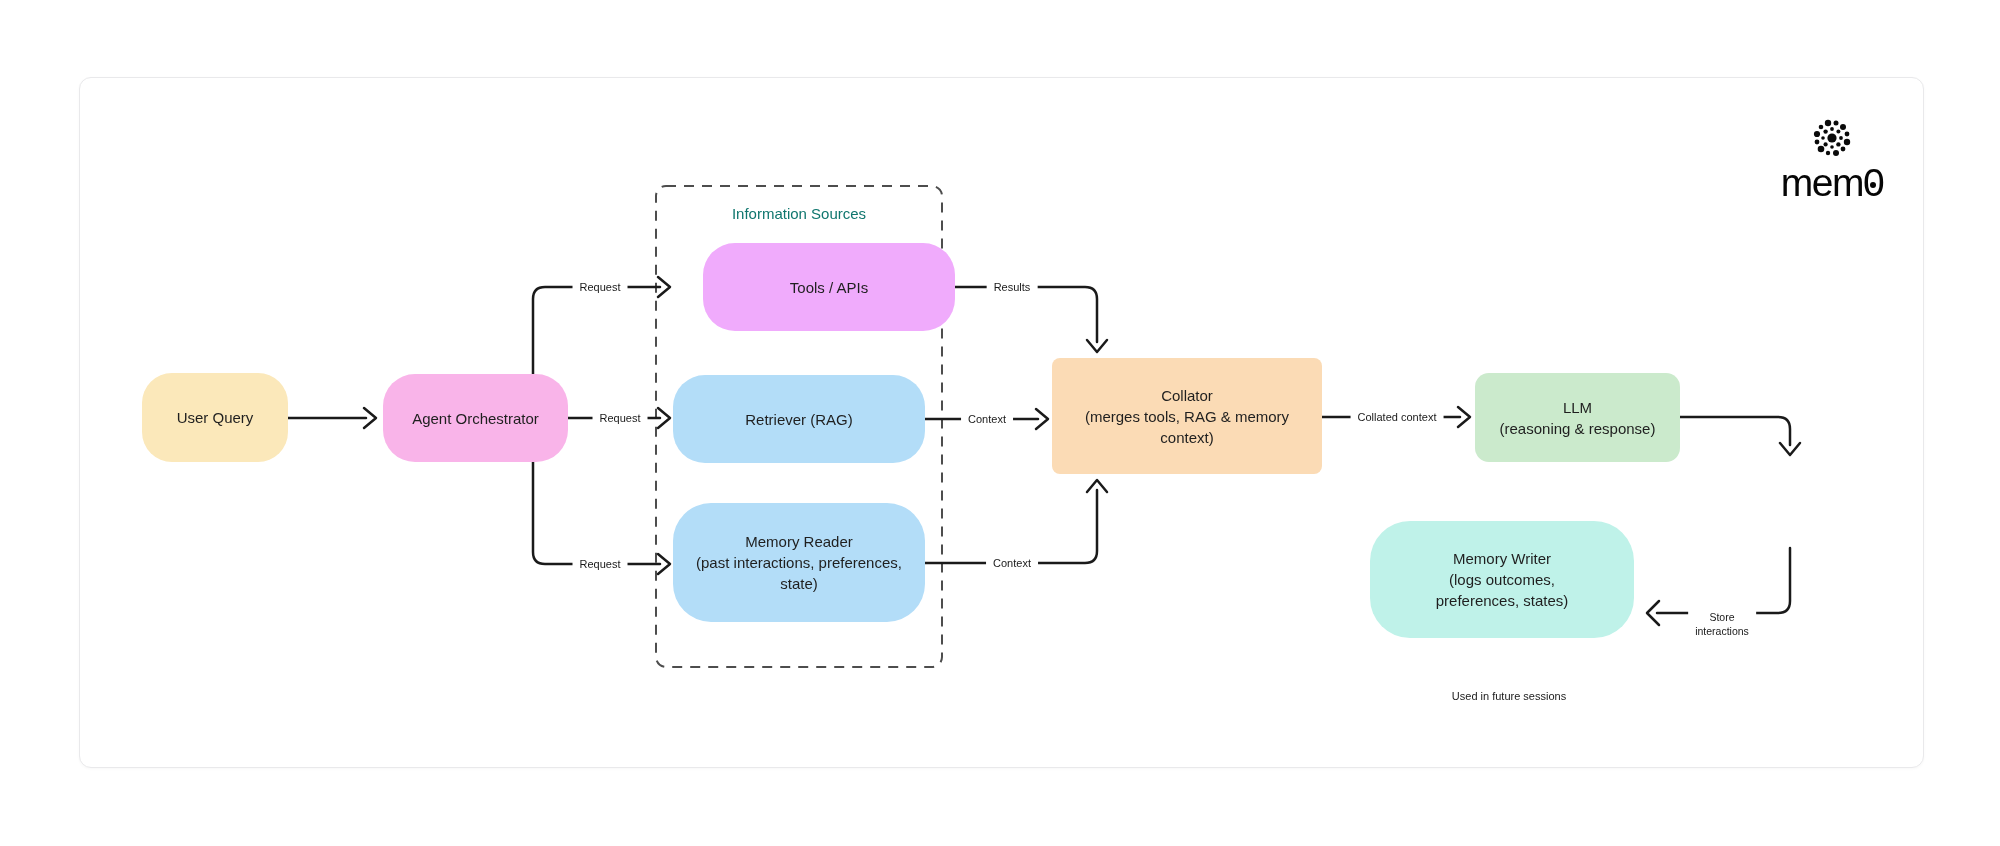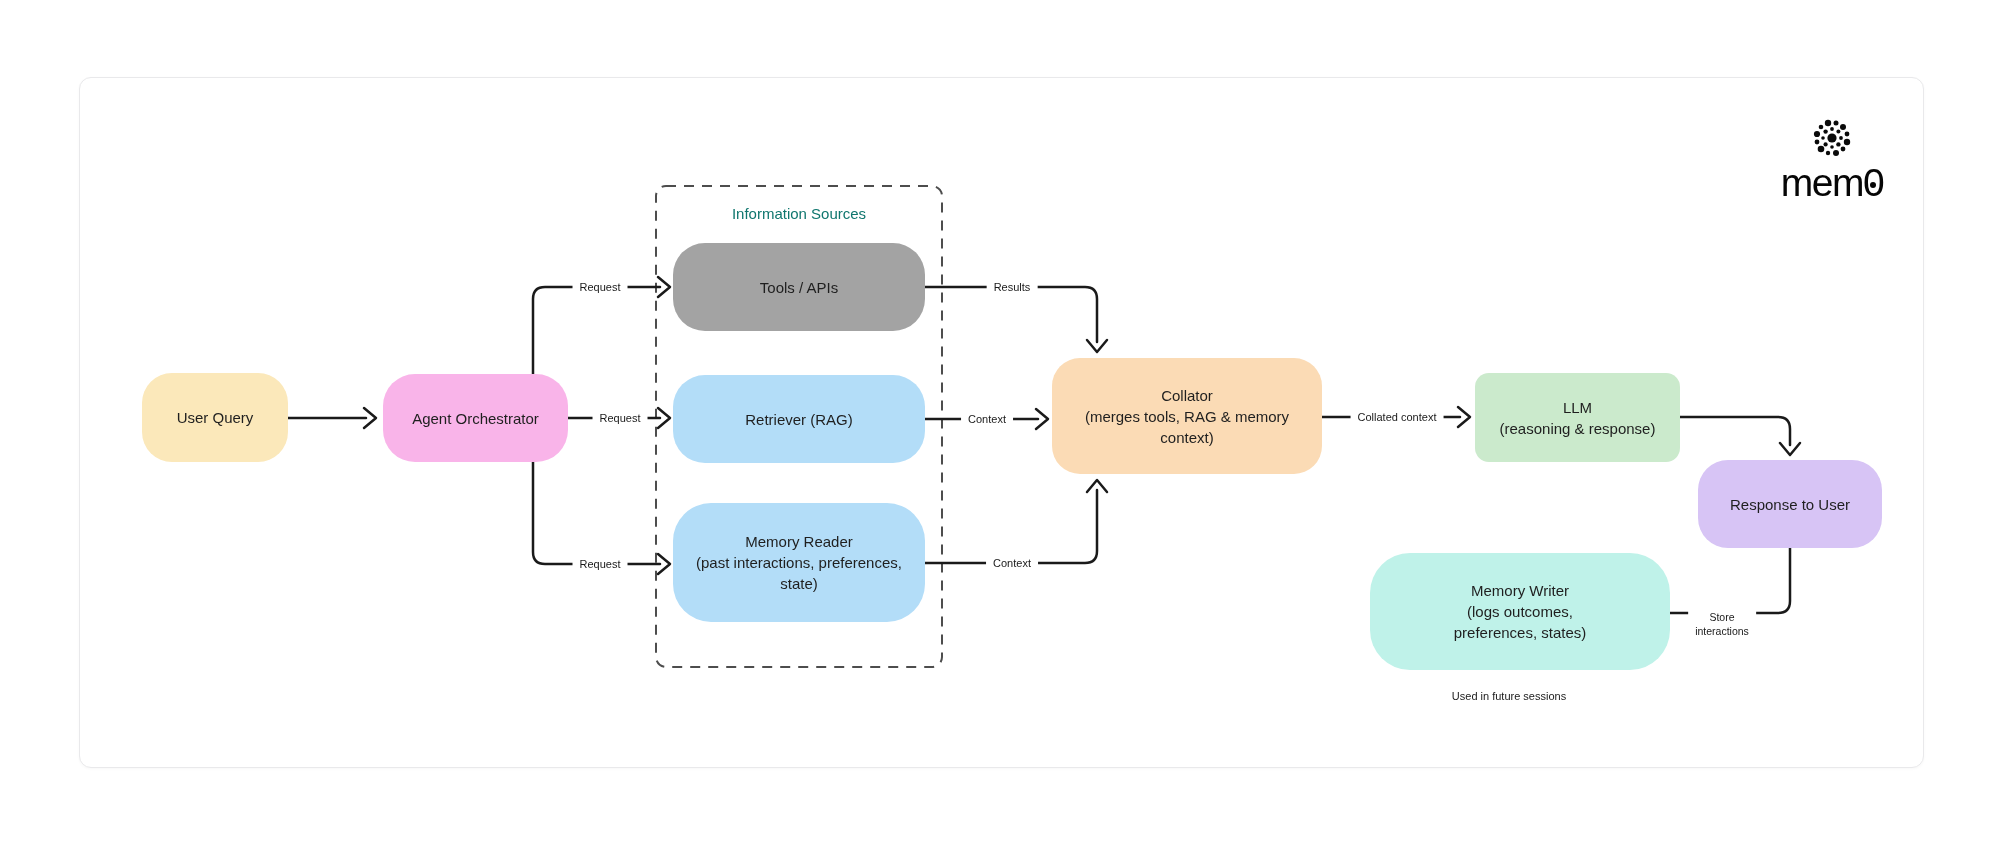--- a/index.html
+++ b/index.html
@@ -18,24 +18,24 @@
   .node{
     position:absolute;display:flex;align-items:center;justify-content:center;
     text-align:center;font-size:15px;line-height:21px;color:#1f1f1f;
     white-space:pre-line;
   }
   #n-user-query{left:142px;top:373px;width:146px;height:89px;border-radius:30px;text-align:center;}
   #n-agent-orchestrator{left:383px;top:374px;width:185px;height:88px;border-radius:32px;}
   #n-tools-apis{left:673px;top:243px;width:252px;height:88px;border-radius:32px;}
   #n-retriever{left:673px;top:375px;width:252px;height:88px;border-radius:32px;}
   #n-memory-reader{left:673px;top:503px;width:252px;height:119px;border-radius:38px;}
-  #n-collator{left:1052px;top:358px;width:270px;height:116px;border-radius:28px;}
+  #n-collator{left:1052px;top:358px;width:270px;height:116px;border-radius:8px;}
   #n-llm{left:1475px;top:373px;width:205px;height:89px;border-radius:14px;}
   #n-response-to-user{left:1698px;top:460px;width:184px;height:88px;border-radius:30px;}
-  #n-memory-writer{left:1370px;top:553px;width:300px;height:117px;border-radius:40px;}
+  #n-memory-writer{left:1370px;top:521px;width:264px;height:117px;border-radius:40px;}
   .container-title{
     position:absolute;left:799px;top:213px;transform:translate(-50%,-50%);
     font-size:15px;color:#0f766e;white-space:nowrap;background:#fff;padding:0 4px;
   }
   .elabel{
     position:absolute;transform:translate(-50%,-50%);
     background:#ffffff;padding:1px 7px;font-size:11px;color:#1a1a1a;
     white-space:nowrap;text-align:center;
   }
   #el-request-top{left:600px;top:287px;}
@@ -105,31 +105,30 @@
 
       <path d="M1790 548 V601 Q1790 613 1778 613 H1657"></path>
       <path d="M1659 601 L1647 613 L1659 625"></path>
     </g>
   </svg>
 
   <div class="container-title">Information Sources</div>
 
   <div class="node" id="n-user-query" style="background: rgb(251, 232, 186);">User Query</div>
   <div class="node" id="n-agent-orchestrator" style="background: rgb(249, 180, 233);">Agent Orchestrator</div>
-  <div class="node" id="n-tools-apis" style="background: #a3a3a3;">Tools / APIs</div>
+  <div class="node" id="n-tools-apis" style="background: #f0abfc; margin-left: 30px;">Tools / APIs</div>
   <div class="node" id="n-memory-reader" style="background: rgb(179, 221, 248);">Memory Reader
 (past interactions, preferences,
 state)</div>
   <div class="node" id="n-retriever" style="background: rgb(179, 221, 248);">Retriever (RAG)</div>
   <div class="node" id="n-collator" style="background: rgb(251, 219, 181);">Collator
 (merges tools, RAG &amp; memory
 context)</div>
   <div class="node" id="n-llm" style="background: rgb(203, 234, 204);">LLM
 (reasoning &amp; response)</div>
-  <div class="node" id="n-response-to-user" style="background: rgb(215, 196, 245);">Response to User</div>
   <div class="node" id="n-memory-writer" style="background: rgb(191, 242, 233);">Memory Writer
 (logs outcomes,
 preferences, states)</div>
 
   <div class="elabel" id="el-request-top">Request</div>
   <div class="elabel" id="el-request-mid">Request</div>
   <div class="elabel" id="el-request-bottom">Request</div>
   <div class="elabel" id="el-results">Results</div>
   <div class="elabel" id="el-context-mid">Context</div>
   <div class="elabel" id="el-context-bottom">Context</div>

